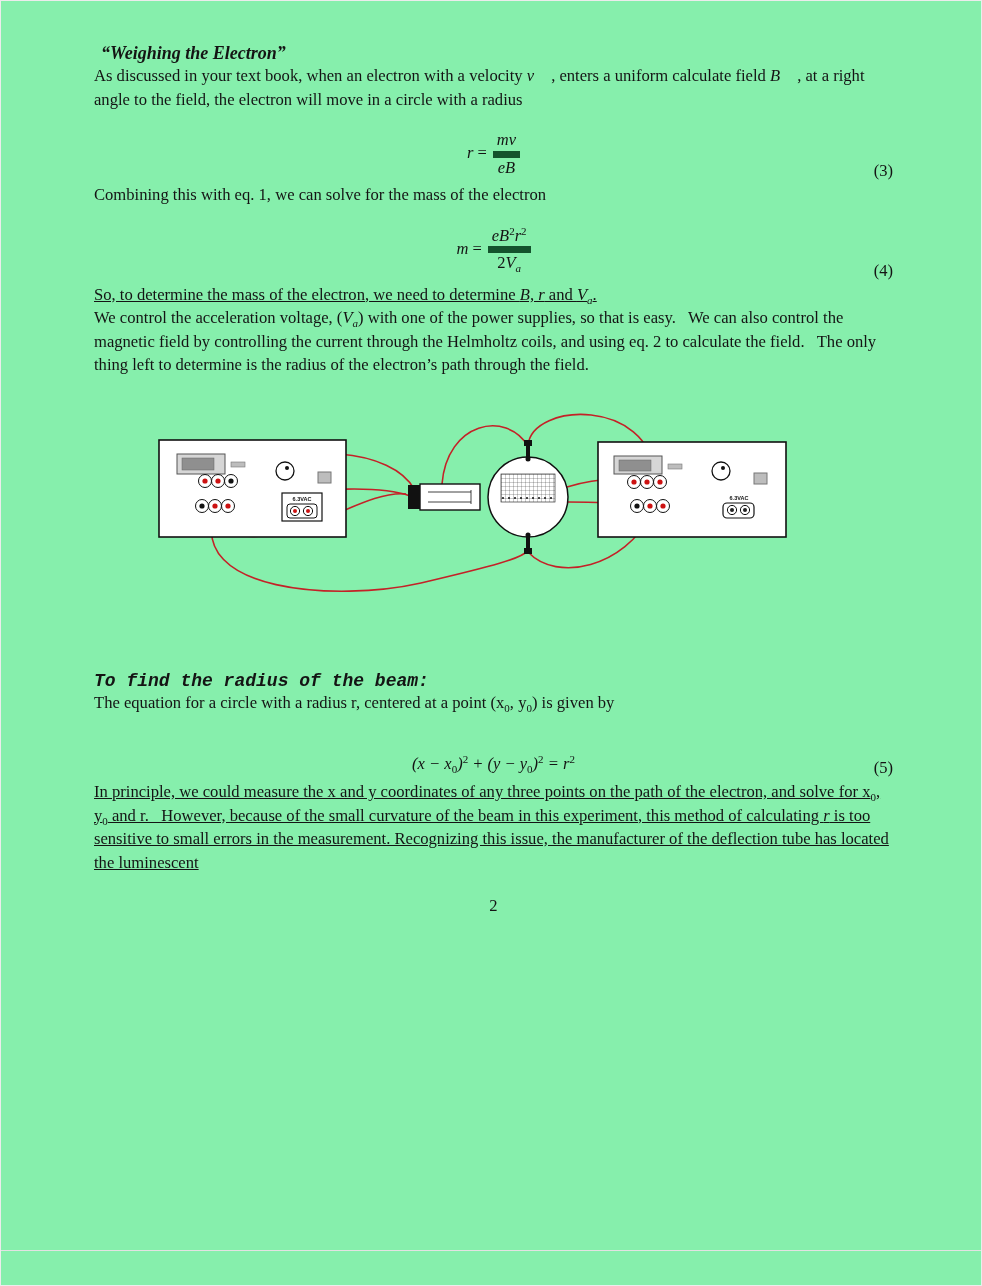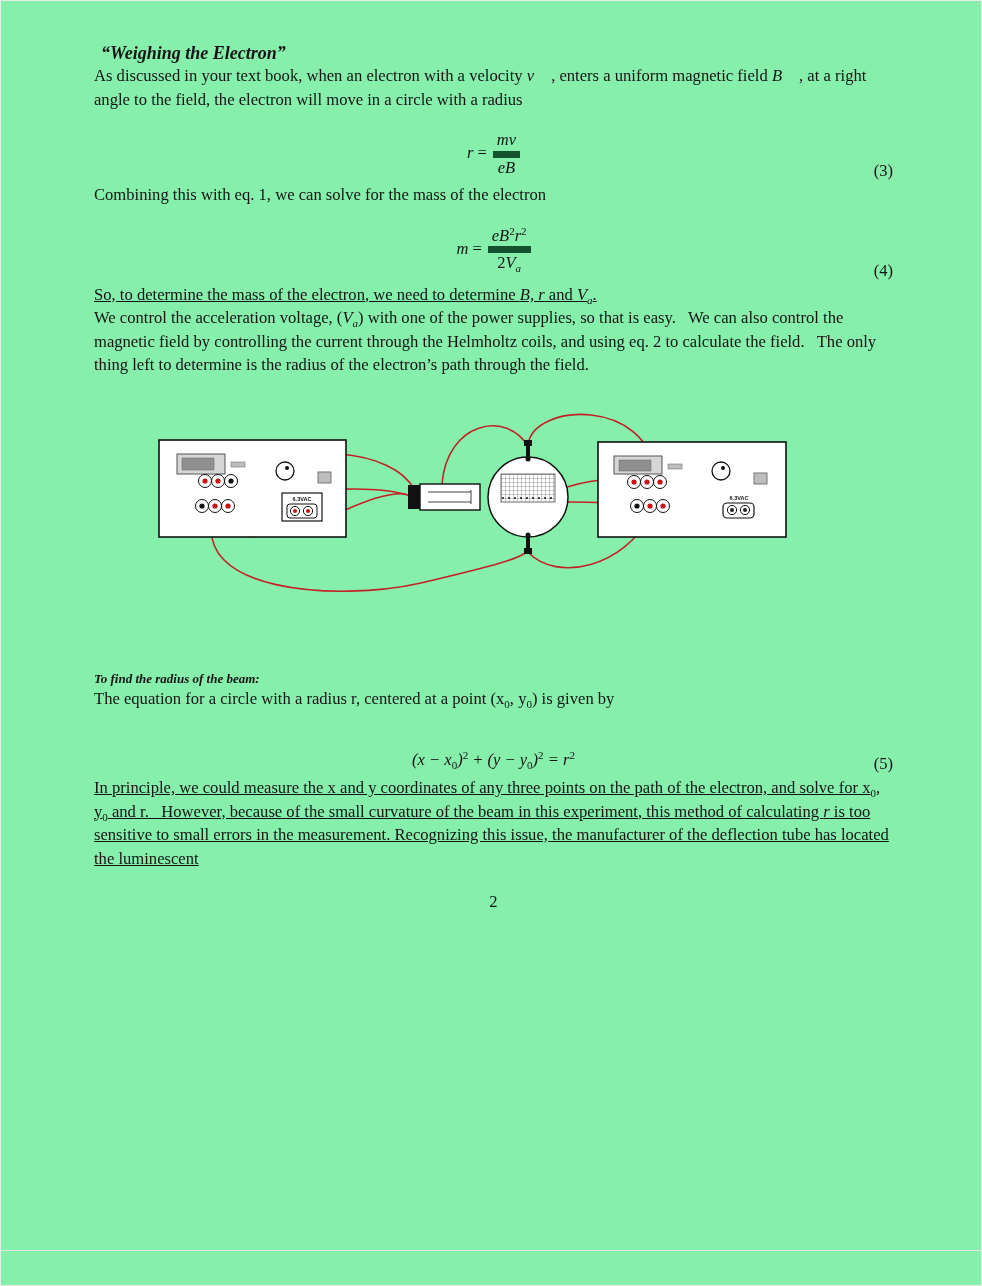--- a/index.html
+++ b/index.html
@@ -20,36 +20,36 @@
   .eq-no{position:absolute;right:0;bottom:2px;font-size:16.5px;font-style:normal;}
   .m-p1{margin-top:30px;}
   .m-eq3{margin-top:20px;min-height:52px;}
   .m-p2{margin-top:26px;}
   .m-eq4{margin-top:20px;min-height:56px;}
   .m-p3{margin-top:28px;text-decoration:underline;}
   .m-p4{margin-top:22px;}
   .m-p5{margin-top:22px;}
   .diagram{margin:26px 0 0 -93px;width:982px;height:202px;}
   .diagram svg{display:block;}
-  .section-heading{font-size:13px;font-weight:bold;font-style:italic;margin:66px 0 0 0;}
+  .section-heading{font-size:18px;font-weight:bold;font-style:italic;margin:66px 0 0 0;font-family:Liberation Mono, monospace;}
   .m-p6{margin-top:24px;}
   .m-eq5{margin-top:40px;min-height:26px;}
   .m-p7{margin-top:26px;text-decoration:underline;}
   .page-num{text-align:center;font-size:16.6px;margin-top:22px;}
   .footer-line{position:absolute;left:0;right:0;bottom:34px;border-top:1px solid #e2e2e2;}
 </style>
 </head>
 <body>
 
 <div class="page">
   <div class="content">
 
     <h1 class="title">“Weighing the Electron”</h1>
 
-    <p class="body m-p1"><span>As discussed in your text book, when an electron with a velocity </span><span class="mi">v⃗</span><span> , enters a uniform magnetic field </span><span class="mi">B⃗</span><span> , at a right angle to the field, the electron will move in a circle with a radius</span></p>
+    <p class="body m-p1"><span>As discussed in your text book, when an electron with a velocity </span><span class="mi">v⃗</span><span> , enters a uniform calculate field </span><span class="mi">B⃗</span><span> , at a right angle to the field, the electron will move in a circle with a radius</span></p>
 
     <div class="eq-row m-eq3">
       <span class="eq"><span class="mi">r</span> <span class="plain">=</span><span class="frac"><span class="num mi">mv</span><span class="den mi">eB</span></span></span>
       <span class="eq-no">(3)</span>
     </div>
 
     <p class="body m-p2">Combining this with eq. 1, we can solve for the mass of the electron</p>
 
     <div class="eq-row m-eq4">
       <span class="eq"><span class="mi">m</span> <span class="plain">=</span><span class="frac"><span class="num"><span class="mi">eB</span><sup class="plain">2</sup><span class="mi">r</span><sup class="plain">2</sup></span><span class="den"><span class="plain">2</span><span class="mi">V</span><sub class="mi">a</sub></span></span></span>

